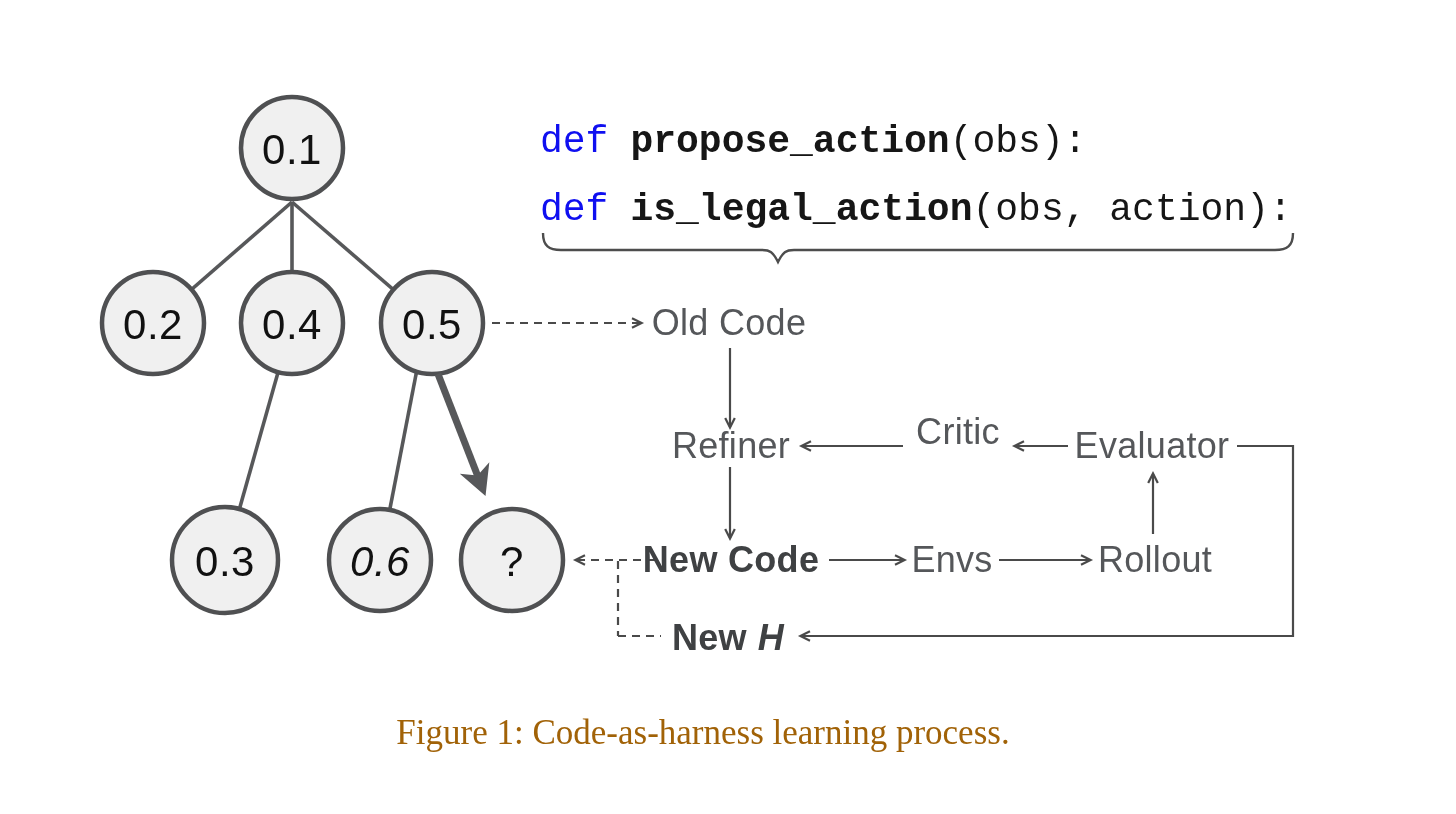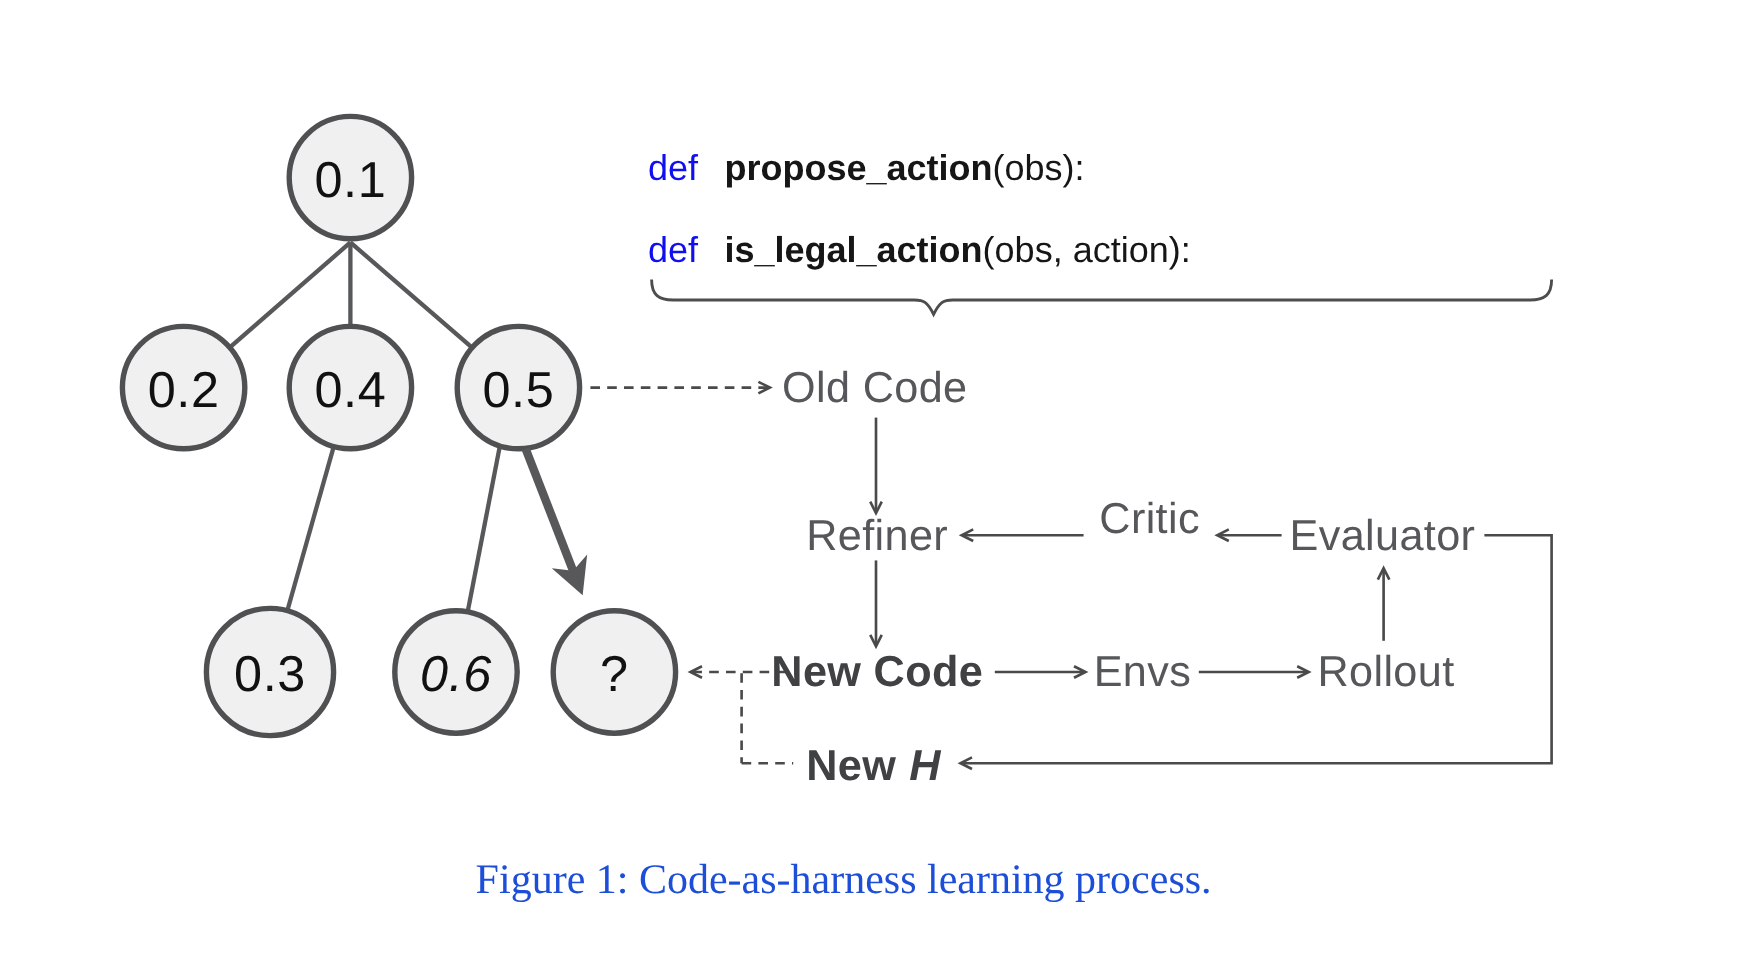--- a/index.html
+++ b/index.html
@@ -31,22 +31,22 @@
     transform: translateY(-50%);
   }
   
   .node-label {
     font-size: 42px;
     color: #111111;
     letter-spacing: 0.5px;
   }
   
   .code-line {
-    font-family: Liberation Sans, sans-serif;
-    font-size: 30px;
+    font-family: Liberation Mono, monospace;
+    font-size: 38px;
     color: #1a1a1a;
   }
   .code-line .kw {
     color: #0f0ff0;
     margin-right: 22px;
   }
   .code-line .fn {
     font-weight: bold;
     color: #161616;
   }
@@ -66,21 +66,21 @@
   .flow-label .word {
     margin-right: 11px;
   }
   .flow-label .sym {
     font-style: italic;
   }
   
   .caption {
     font-family: "Liberation Serif", serif;
     font-size: 35px;
-    color: #1d4ed8;
+    color: #a16207;
   }
 </style>
 </head>
 <body>
 
 <div class="stage">
 
   <svg class="graphics" width="1456" height="814" viewBox="0 0 1456 814">
     <defs>
       <marker id="arrowThin" viewBox="0 0 16 16" refX="12" refY="8" markerWidth="16" markerHeight="16" markerUnits="userSpaceOnUse" orient="auto">

